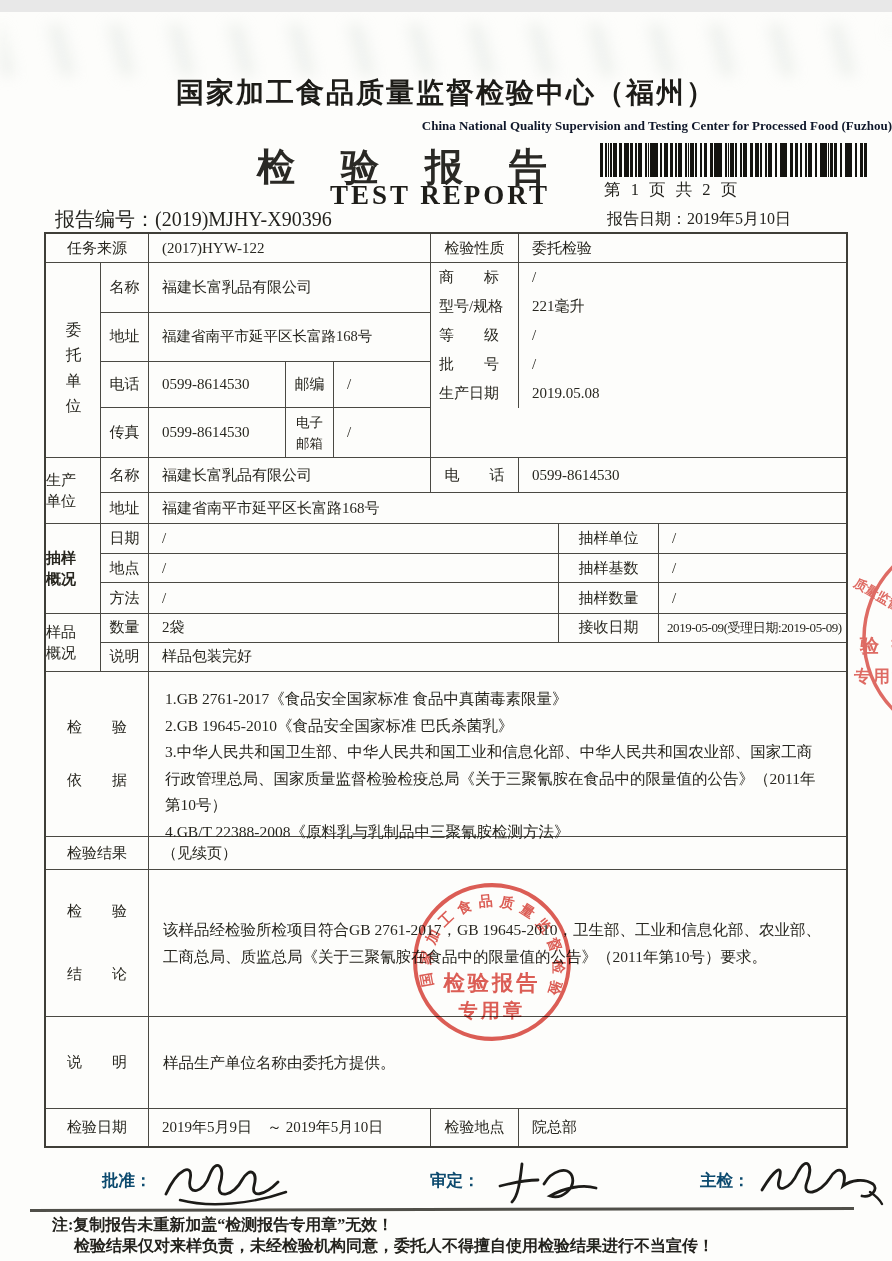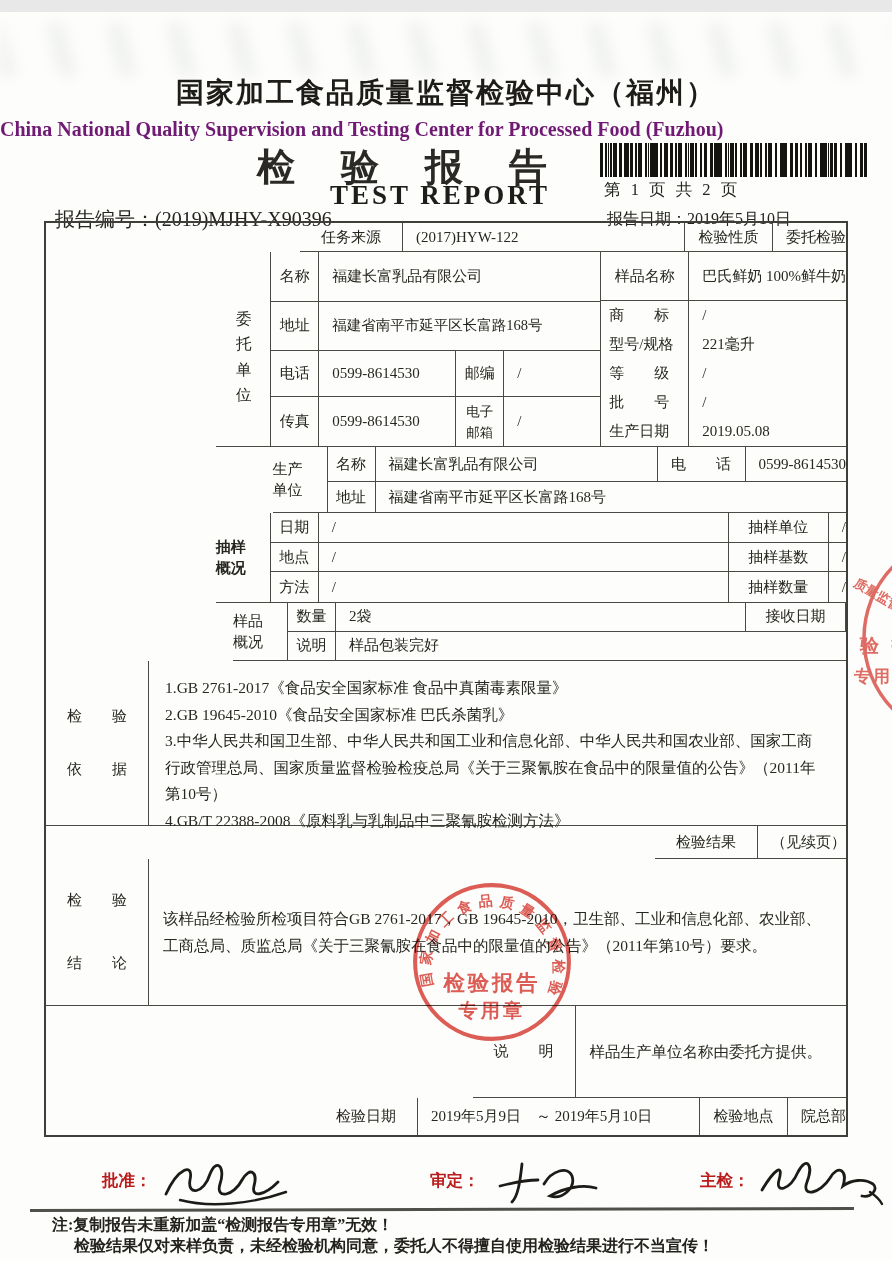--- a/index.html
+++ b/index.html
@@ -1,36 +1,36 @@
 <!DOCTYPE html>
 <html><head>
 <meta charset="utf-8">
 <style>
   html,body{margin:0;padding:0;background:#e8e8e8;}
   .page{position:relative;width:892px;height:1261px;margin:12px auto;background:#fdfdfb;
         font-family:"Liberation Serif","DejaVu Serif",serif;color:#27261f;overflow:hidden;padding-left:24px;}
   .abs{position:absolute;}
   
   .org-cn{top:62px;left:0;width:892px;text-align:center;font-size:28px;font-weight:700;letter-spacing:2px;color:#1d1c18;}
-  .org-en{top:106px;left:0;width:892px;text-align:left;font-size:20px;font-weight:700;color:#701a75;}
+  .org-en{top:106px;left:0;width:892px;text-align:right;font-size:13px;font-weight:700;color:#0f172a;}
   .title-cn{top:130px;left:-42px;width:892px;text-align:center;font-size:38px;font-weight:700;letter-spacing:4px;color:#2a2925;}
   .title-en{top:168px;left:-6px;width:892px;text-align:center;font-size:27px;font-weight:700;letter-spacing:3px;color:#1e1d19;}
   .barcode{top:131px;left:600px;width:268px;height:34px;
      background-image:
        repeating-linear-gradient(90deg,#14130f 0 2px,transparent 2px 5px),
        repeating-linear-gradient(90deg,#14130f 0 1px,transparent 1px 8px),
        repeating-linear-gradient(90deg,#14130f 0 3px,transparent 3px 13px),
        repeating-linear-gradient(90deg,#14130f 0 1px,transparent 1px 19px);}
   .pageinfo{top:167px;left:604px;font-size:16.5px;letter-spacing:3px;color:#24231e;}
   .repno{top:194px;left:55px;font-size:20px;color:#24231e;}
   .repdate{top:197px;left:607px;font-size:16px;color:#24231e;}
   
   :root{--bd:#4a4943;}
-  .tbl{top:209px;left:44px;width:804px;height:916px;border:2px solid #3f3e38;box-sizing:border-box;
-       display:flex;flex-direction:column;font-size:15px;align-items:flex-end;}
+  .tbl{top:220px;left:44px;width:804px;height:916px;border:2px solid #3f3e38;box-sizing:border-box;
+       display:flex;flex-direction:column;font-size:15px;}
   .tr{display:flex;border-bottom:1px solid var(--bd);box-sizing:border-box;}
   .tr:last-child{border-bottom:none;}
   .td{display:flex;align-items:center;box-sizing:border-box;border-right:1px solid var(--bd);overflow:visible;}
   .td.last{border-right:none;}
   .lab{justify-content:center;padding:0 3px;text-align:center;}
   .val{padding-left:13px;white-space:nowrap;}
   .colv{display:flex;flex-direction:column;flex:1;box-sizing:border-box;}
   .sr{display:flex;border-bottom:1px solid var(--bd);box-sizing:border-box;}
   .sr:last-child{border-bottom:none;}
   .stack{flex-direction:column;align-items:stretch;padding:0;}
@@ -47,21 +47,21 @@
   .pre{white-space:pre-line;text-align:center;line-height:21px;}
   .two{display:flex;flex-direction:column;justify-content:center;gap:34px;}
   .two.tight{gap:44px;}
   .basis{padding:14px 20px 0 16px;font-size:15.5px;line-height:26.5px;align-items:flex-start;flex-direction:column;}
   .basis p{margin:0;white-space:normal;}
   .bigtext{padding:0 24px 0 14px;font-size:15.5px;line-height:27px;white-space:normal;}
   
   .seal{top:864px;left:406px;width:172px;height:172px;opacity:.88;mix-blend-mode:multiply;pointer-events:none;}
   .edgeseal{top:538px;right:0;width:64px;height:176px;overflow:hidden;opacity:.8;mix-blend-mode:multiply;pointer-events:none;}
   
-  .sigrow{top:1144px;left:0;width:892px;height:52px;font-size:16.5px;font-weight:700;color:#b91c1c;}
+  .sigrow{top:1144px;left:0;width:892px;height:52px;font-size:16.5px;font-weight:700;color:#0c4a6e;}
   .siglab{position:absolute;top:14px;}
   .sig{position:absolute;}
   
   .rule{top:1196px;left:30px;width:824px;height:3px;background:#504f49;transform:rotate(-0.15deg);}
   .note1{top:1203px;left:52px;font-size:16px;font-weight:700;color:#23221d;}
   .note2{top:1224px;left:74px;font-size:16px;font-weight:700;color:#23221d;}
   .smudge{top:12px;left:0;width:892px;height:52px;
      background:repeating-linear-gradient(75deg,rgba(205,214,209,.28) 0 16px,rgba(255,255,255,0) 16px 58px);
      filter:blur(7px);}
 </style>
@@ -111,24 +111,20 @@
         </div>
         <div class="sr h49">
           <div class="td lab w48">传真</div>
           <div class="td val w137">0599-8614530</div>
           <div class="td lab w48 pre" style="font-size:13.5px;">电子
 邮箱</div>
           <div class="td val fx last">/</div>
         </div>
       </div>
       <div class="colv">
-        <div class="sr h50">
-          <div class="td lab w88">样品名称</div>
-          <div class="td val fx last">巴氏鲜奶 100%鲜牛奶</div>
-        </div>
         <div class="sr h145">
           <div class="td stack w88">
             <div class="ln lb">商　　标</div>
             <div class="ln lb">型号/规格</div>
             <div class="ln lb">等　　级</div>
             <div class="ln lb">批　　号</div>
             <div class="ln lb">生产日期</div>
           </div>
           <div class="td stack fx last">
             <div class="ln vl">/</div>
@@ -184,20 +180,21 @@
     </div>
 
     <div class="tr h58">
       <div class="td vw55 pre" style="font-size:15px;">样品
 概况</div>
       <div class="colv">
         <div class="sr h29">
           <div class="td lab w48">数量</div>
           <div class="td val w410">2袋</div>
           <div class="td lab w100">接收日期</div>
+          <div class="td val fx last" style="font-size:13px;letter-spacing:-0.4px;padding-left:8px;">2019-05-09(受理日期:2019-05-09)</div>
         </div>
         <div class="sr h29">
           <div class="td lab w48">说明</div>
           <div class="td val fx last">样品包装完好</div>
         </div>
       </div>
     </div>
 
     <div class="tr h165">
       <div class="td lab w103 two">

